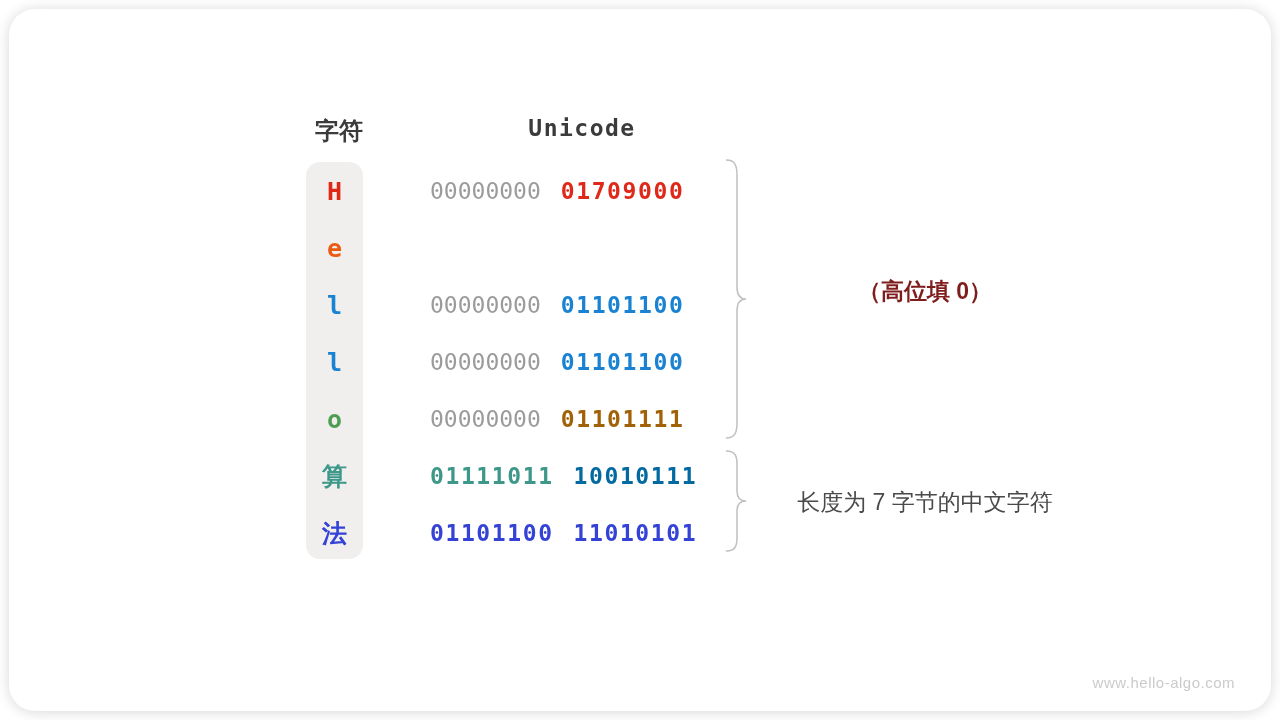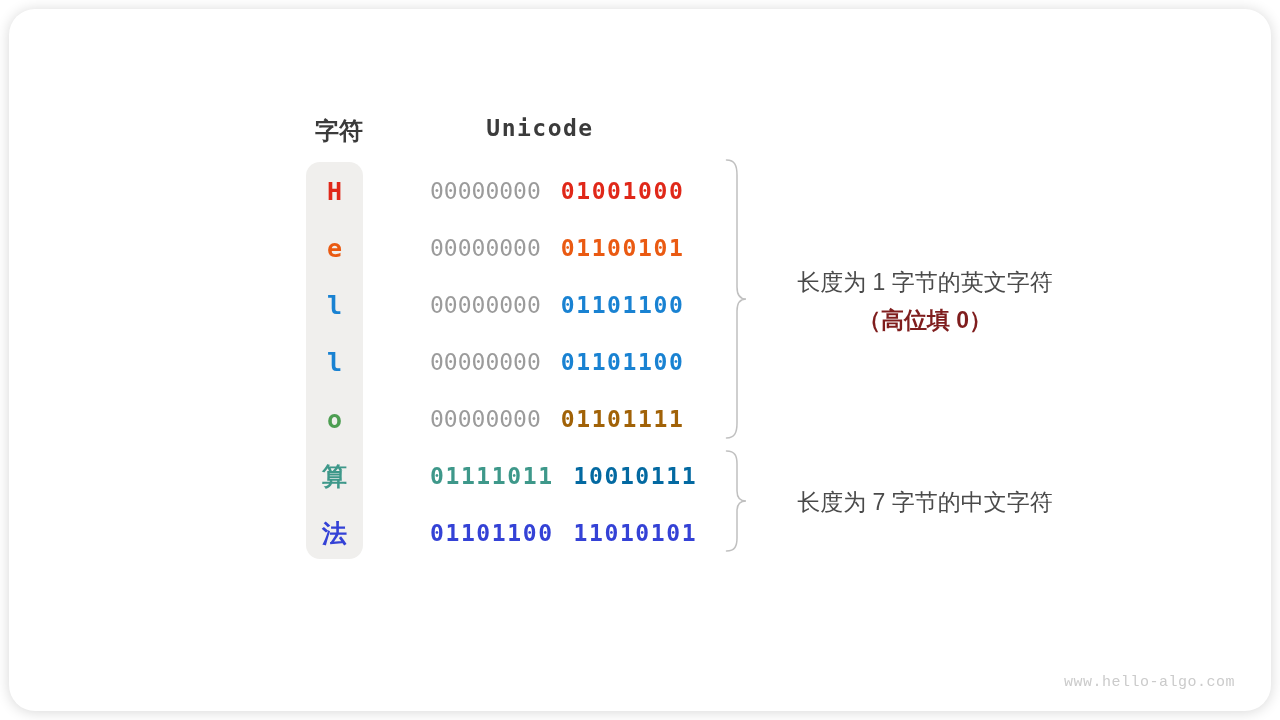--- a/index.html
+++ b/index.html
@@ -12,21 +12,21 @@
     position:absolute;left:9px;top:9px;width:1262px;height:702px;
     background:#ffffff;border-radius:26px;
     box-shadow:0 1px 14px rgba(0,0,0,0.16);
   }
   .col-header{
     position:absolute;top:115px;
     font-weight:bold;font-size:24px;color:#3b3b3b;
   }
   .char-header{left:307px;width:56px;text-align:right;}
   .unicode-header{
-    left:410px;width:260px;text-align:center;
+    left:452px;width:260px;text-align:center;
     font-family:"DejaVu Sans Mono", monospace;
     font-size:23px;letter-spacing:1.5px;
   }
   .char-pill{
     position:absolute;left:306px;top:162px;width:57px;height:397px;
     background:#f0efed;border-radius:14px;
   }
   .row{
     position:absolute;left:0;width:760px;height:57px;line-height:57px;
   }
@@ -46,42 +46,41 @@
   .brace{position:absolute;}
   .ann{
     position:absolute;left:762px;width:326px;text-align:center;
     font-size:23px;color:#4a4a4a;line-height:29px;
   }
   .ann-english{top:268px;}
   .ann-sub{margin-top:9px;font-weight:bold;color:#7f1d1d;}
   .ann-chinese{top:488px;}
   .watermark{
     position:absolute;top:674px;right:45px;
-    font-family:Liberation Mono, monospace;
+    font-family:Liberation Sans, sans-serif;
     font-size:15px;color:#cbcbcb;letter-spacing:0.5px;
   }
 </style>
 </head>
 <body>
 
 <div class="card"></div>
 
 <div class="col-header char-header">字符</div>
 <div class="col-header unicode-header">Unicode</div>
 
 <div class="char-pill" style="background: rgb(240, 239, 237);"></div>
 
 <div id="rows">
     <div class="row" style="top: 163px;">
       <span class="ch" style="color: rgb(224, 40, 25);">H</span>
-      <span class="bytes"><span class="byte high" style="color: rgb(155, 155, 155);">00000000</span><span class="byte low emph" style="color: rgb(224, 40, 25);">01001000</span></span>
+      <span class="bytes"><span class="byte high" style="color: rgb(155, 155, 155);">00000000</span><span class="byte low emph" style="color: rgb(224, 40, 25);">01709000</span></span>
     </div>
     <div class="row" style="top: 220px;">
       <span class="ch" style="color: rgb(234, 90, 18);">e</span>
-      <span class="bytes"><span class="byte high" style="color: rgb(155, 155, 155);">00000000</span><span class="byte low emph" style="color: rgb(234, 90, 18);">01100101</span></span>
     </div>
     <div class="row" style="top: 277px;">
       <span class="ch" style="color: rgb(25, 130, 210);">l</span>
       <span class="bytes"><span class="byte high" style="color: rgb(155, 155, 155);">00000000</span><span class="byte low emph" style="color: rgb(25, 130, 210);">01101100</span></span>
     </div>
     <div class="row" style="top: 334px;">
       <span class="ch" style="color: rgb(25, 130, 210);">l</span>
       <span class="bytes"><span class="byte high" style="color: rgb(155, 155, 155);">00000000</span><span class="byte low emph" style="color: rgb(25, 130, 210);">01101100</span></span>
     </div>
     <div class="row" style="top: 391px;">
@@ -100,19 +99,18 @@
 
 <svg class="brace" style="left:725px;top:159px;" width="24" height="280" viewBox="0 0 24 280">
   <path class="brace-path" fill="none" stroke="#c0c0c0" stroke-width="1.5" stroke-linecap="round" d="M1.5,1 C10,1 12,7 12,16 L12,128 C12,135 14,140 21,140 C14,140 12,145 12,152 L12,264 C12,273 10,279 1.5,279"></path>
 </svg>
 
 <svg class="brace" style="left:725px;top:450px;" width="24" height="102" viewBox="0 0 24 102">
   <path class="brace-path" fill="none" stroke="#c0c0c0" stroke-width="1.5" stroke-linecap="round" d="M1.5,1 C10,1 12,6 12,14 L12,41 C12,47 14,51 21,51 C14,51 12,55 12,61 L12,88 C12,96 10,101 1.5,101"></path>
 </svg>
 
 <div class="ann ann-english">
-  <div>长度为 1 字节的英文字符</div>
   <div class="ann-sub">（高位填 0）</div>
 </div>
 
 <div class="ann ann-chinese">长度为 7 字节的中文字符</div>
 
 <div class="watermark" style="color: rgb(203, 203, 203);">www.hello-algo.com</div>
 
 </body></html>

